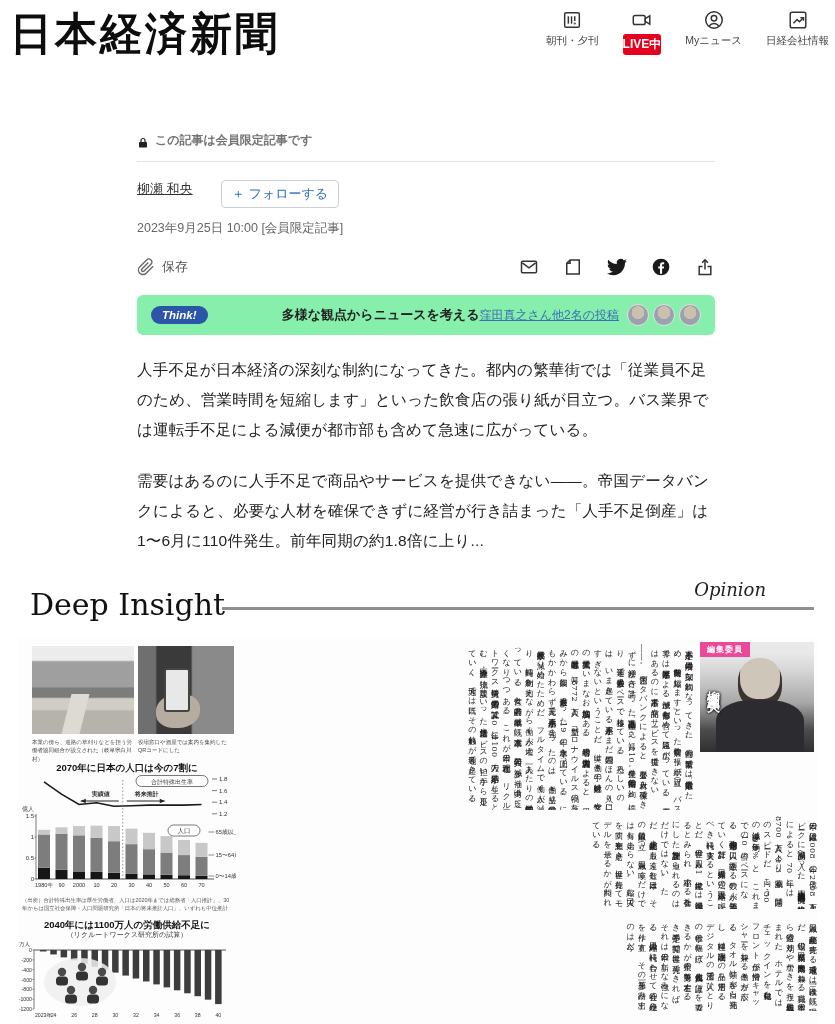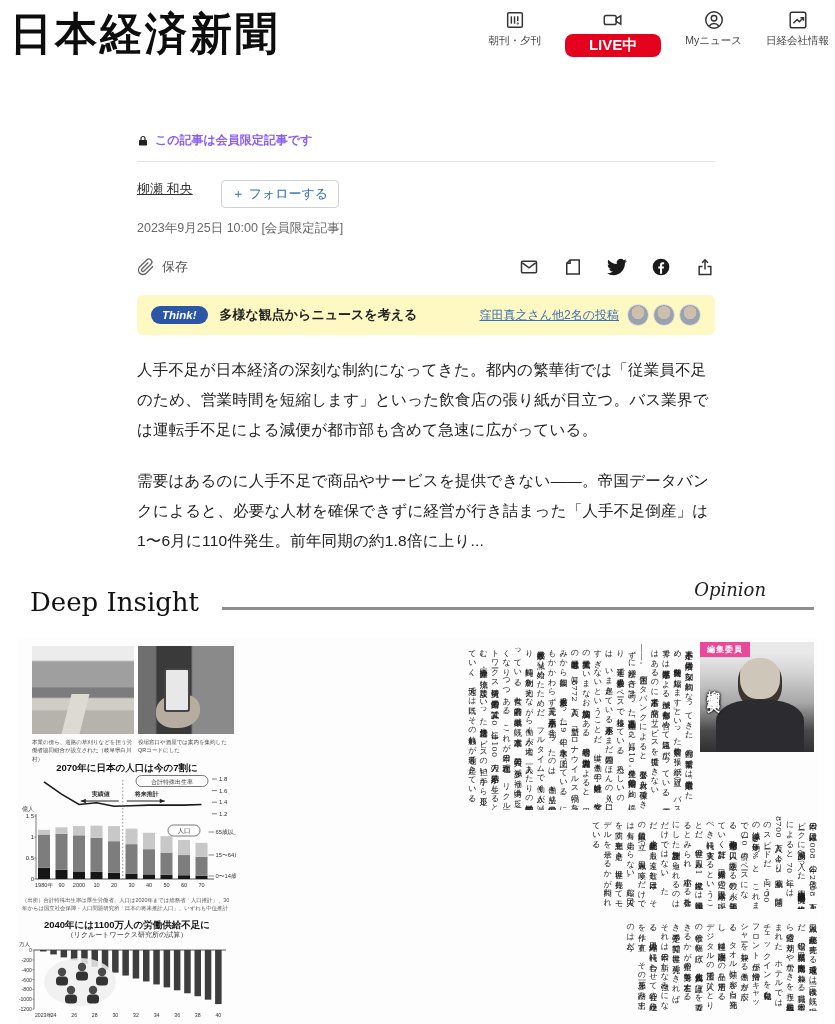--- a/index.html
+++ b/index.html
@@ -7,61 +7,61 @@
   .page { position:relative; width:835px; height:1024px; margin:0 auto; background:#fff; overflow:hidden; }
 
   
   .masthead { position:absolute; top:0; left:0; width:100%; height:70px; background:#fff; }
   .logo { position:absolute; left:10px; top:4px; font-family:"DejaVu Serif", serif; font-weight:900;
           font-size:42px; letter-spacing:3px; color:#0d0d0d; transform:scaleY(1.06); transform-origin:top left; }
   .hmenu { position:absolute; right:6px; top:9px; display:flex; gap:24px; }
   .hitem { display:flex; flex-direction:column; align-items:center; gap:3px; cursor:pointer; }
   .hitem svg { width:22px; height:22px; stroke:#333; fill:none; stroke-width:1.6; }
   .hlabel { font-size:10.5px; color:#444; white-space:nowrap; }
-  .live-badge { background:#e5001e; color:#fff; font-size:15px; font-weight:bold; padding:2px 24px; border-radius:8px; }
+  .live-badge { background:#e5001e; color:#fff; font-size:12px; font-weight:bold; padding:2px 0; border-radius:3px; }
 
   
   .nav { position:absolute; top:70px; left:0; width:100%; height:36px; background:#1e3c6d;
          display:flex; align-items:center; justify-content:space-between; padding:0 20px; }
   .nav a { color:#fff; font-size:12.5px; font-weight:bold; text-decoration:none; white-space:nowrap; }
 
   
   .article { position:absolute; left:137px; top:132px; width:578px; }
-  .lock-row { display:flex; align-items:center; gap:6px; font-size:12px; font-weight:bold; color:#8b5cf6; }
+  .lock-row { display:flex; align-items:flex-end; gap:6px; font-size:12px; font-weight:bold; color:#737373; }
   .lock-row svg { width:12px; height:12px; }
   .rule { border-top:1px solid #e3e3e3; margin:12px 0 16px; }
   h1.title { font-size:22.5px; line-height:1.45; color:#111; letter-spacing:0.5px; }
   .byline { font-size:14px; font-weight:bold; color:#222; margin-top:8px; }
   .author-row { display:flex; gap:28px; margin-top:18px; }
   .author-link { font-size:13px; color:#333; text-decoration:underline; cursor:pointer; }
   .follow-btn { display:inline-flex; align-items:center; gap:4px; border:1px solid #ccd2d8; border-radius:4px;
                 padding:4px 10px; font-size:13px; color:#2e6db8; background:#fff; cursor:pointer; }
   .date-row { margin-top:12px; font-size:12.5px; color:#666; }
   .actions { display:flex; justify-content:space-between; align-items:center; margin-top:20px; }
   .save { display:flex; gap:7px; font-size:13px; color:#555; cursor:pointer; }
   .save svg { width:18px; height:18px; stroke:#666; fill:none; stroke-width:1.8; }
   .share-icons { display:flex; gap:24px; align-items:center; }
   .share-icons .sic { width:20px; height:20px; cursor:pointer; }
   .share-icons svg { width:20px; height:20px; }
 
-  .think { margin-top:18px; background:#fef9c3; border-radius:6px; padding:9px 14px;
-           display:flex; align-items:center; }
+  .think { margin-top:18px; background:#86efac; border-radius:6px; padding:9px 14px;
+           display:flex; align-items:center;text-align:right; }
   .think-badge { background:#2b55a6; color:#fff; font-size:11.5px; font-weight:bold; font-style:italic;
                  padding:3px 11px; border-radius:12px; }
   .think-text { font-size:13px; font-weight:bold; color:#222; margin-left:12px; flex:1; }
   .think-link { font-size:12px; color:#3b6fb6; text-decoration:underline; cursor:pointer; margin-right:8px; white-space:nowrap; }
   .avatars { display:flex; gap:4px; }
   .avatar { width:22px; height:22px; border-radius:50%;
             background:radial-gradient(circle at 50% 38%, #cdbfae 0 40%, #9aa3ad 41% 100%); border:1px solid #e0e0e0; }
 
   .para { font-size:15.5px; line-height:1.95; color:#222; margin-top:20px; letter-spacing:0.2px; }
 
   
   .di { position:absolute; top:583px; left:22px; width:792px; height:44px; font-family:"DejaVu Serif", serif; }
-  .di-title { position:absolute; left:8px; top:4px; font-size:26px; color:#111; }
+  .di-title { position:absolute; left:8px; top:4px; font-size:30px; color:#111; }
   .di-line { position:absolute; left:200px; right:0; top:24px; height:3px; background:#8f8f8f; }
   .di-tag { position:absolute; right:48px; top:-4px; font-size:18px; font-style:italic; color:#222; }
 
   
   .paper { position:absolute; top:638px; left:18px; width:800px; height:386px; background:#fdfdfd;
            font-family:"DejaVu Serif", serif; }
   .photo { position:absolute; top:8px; height:88px; overflow:hidden; }
   .photo1 { left:14px; width:102px;
     background:linear-gradient(180deg,#ececec 0 16%,#9f9f9f 18% 46%,#7c7c7c 48% 58%,#cfcdc6 60% 72%,#b5b3ab 74% 100%); }
   .photo1::after { content:""; position:absolute; left:34px; top:48px; width:18px; height:44px;

